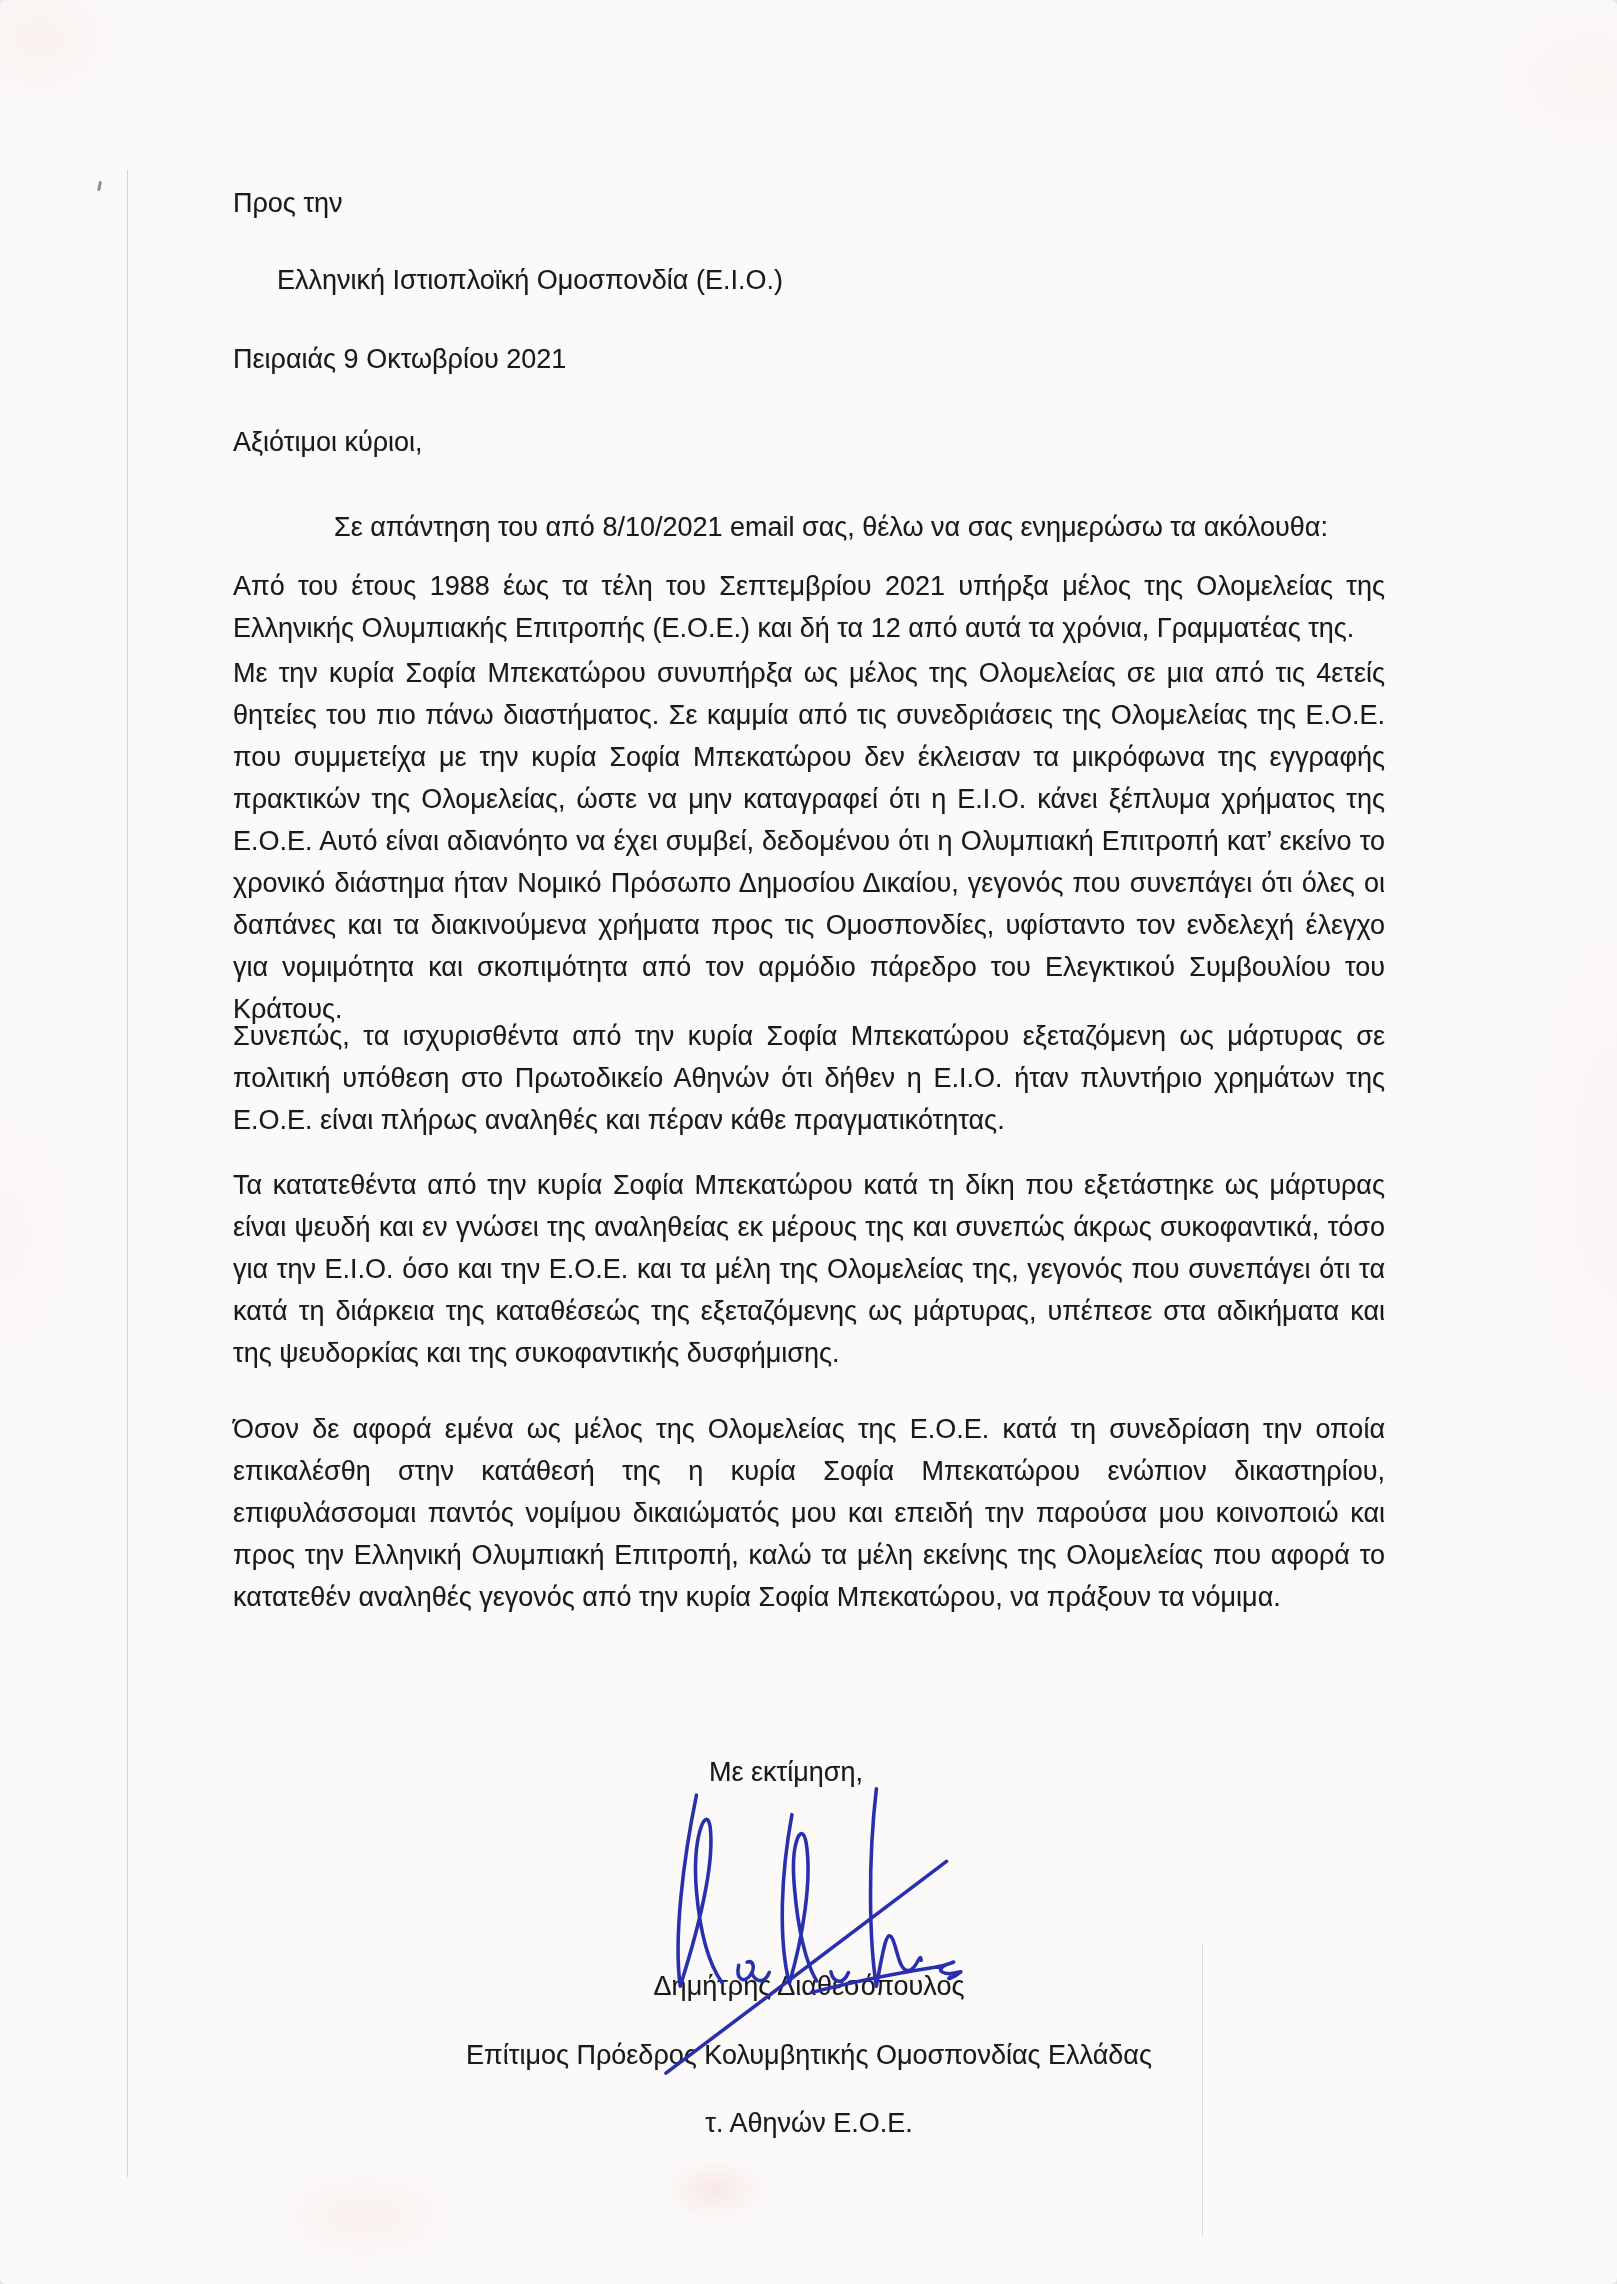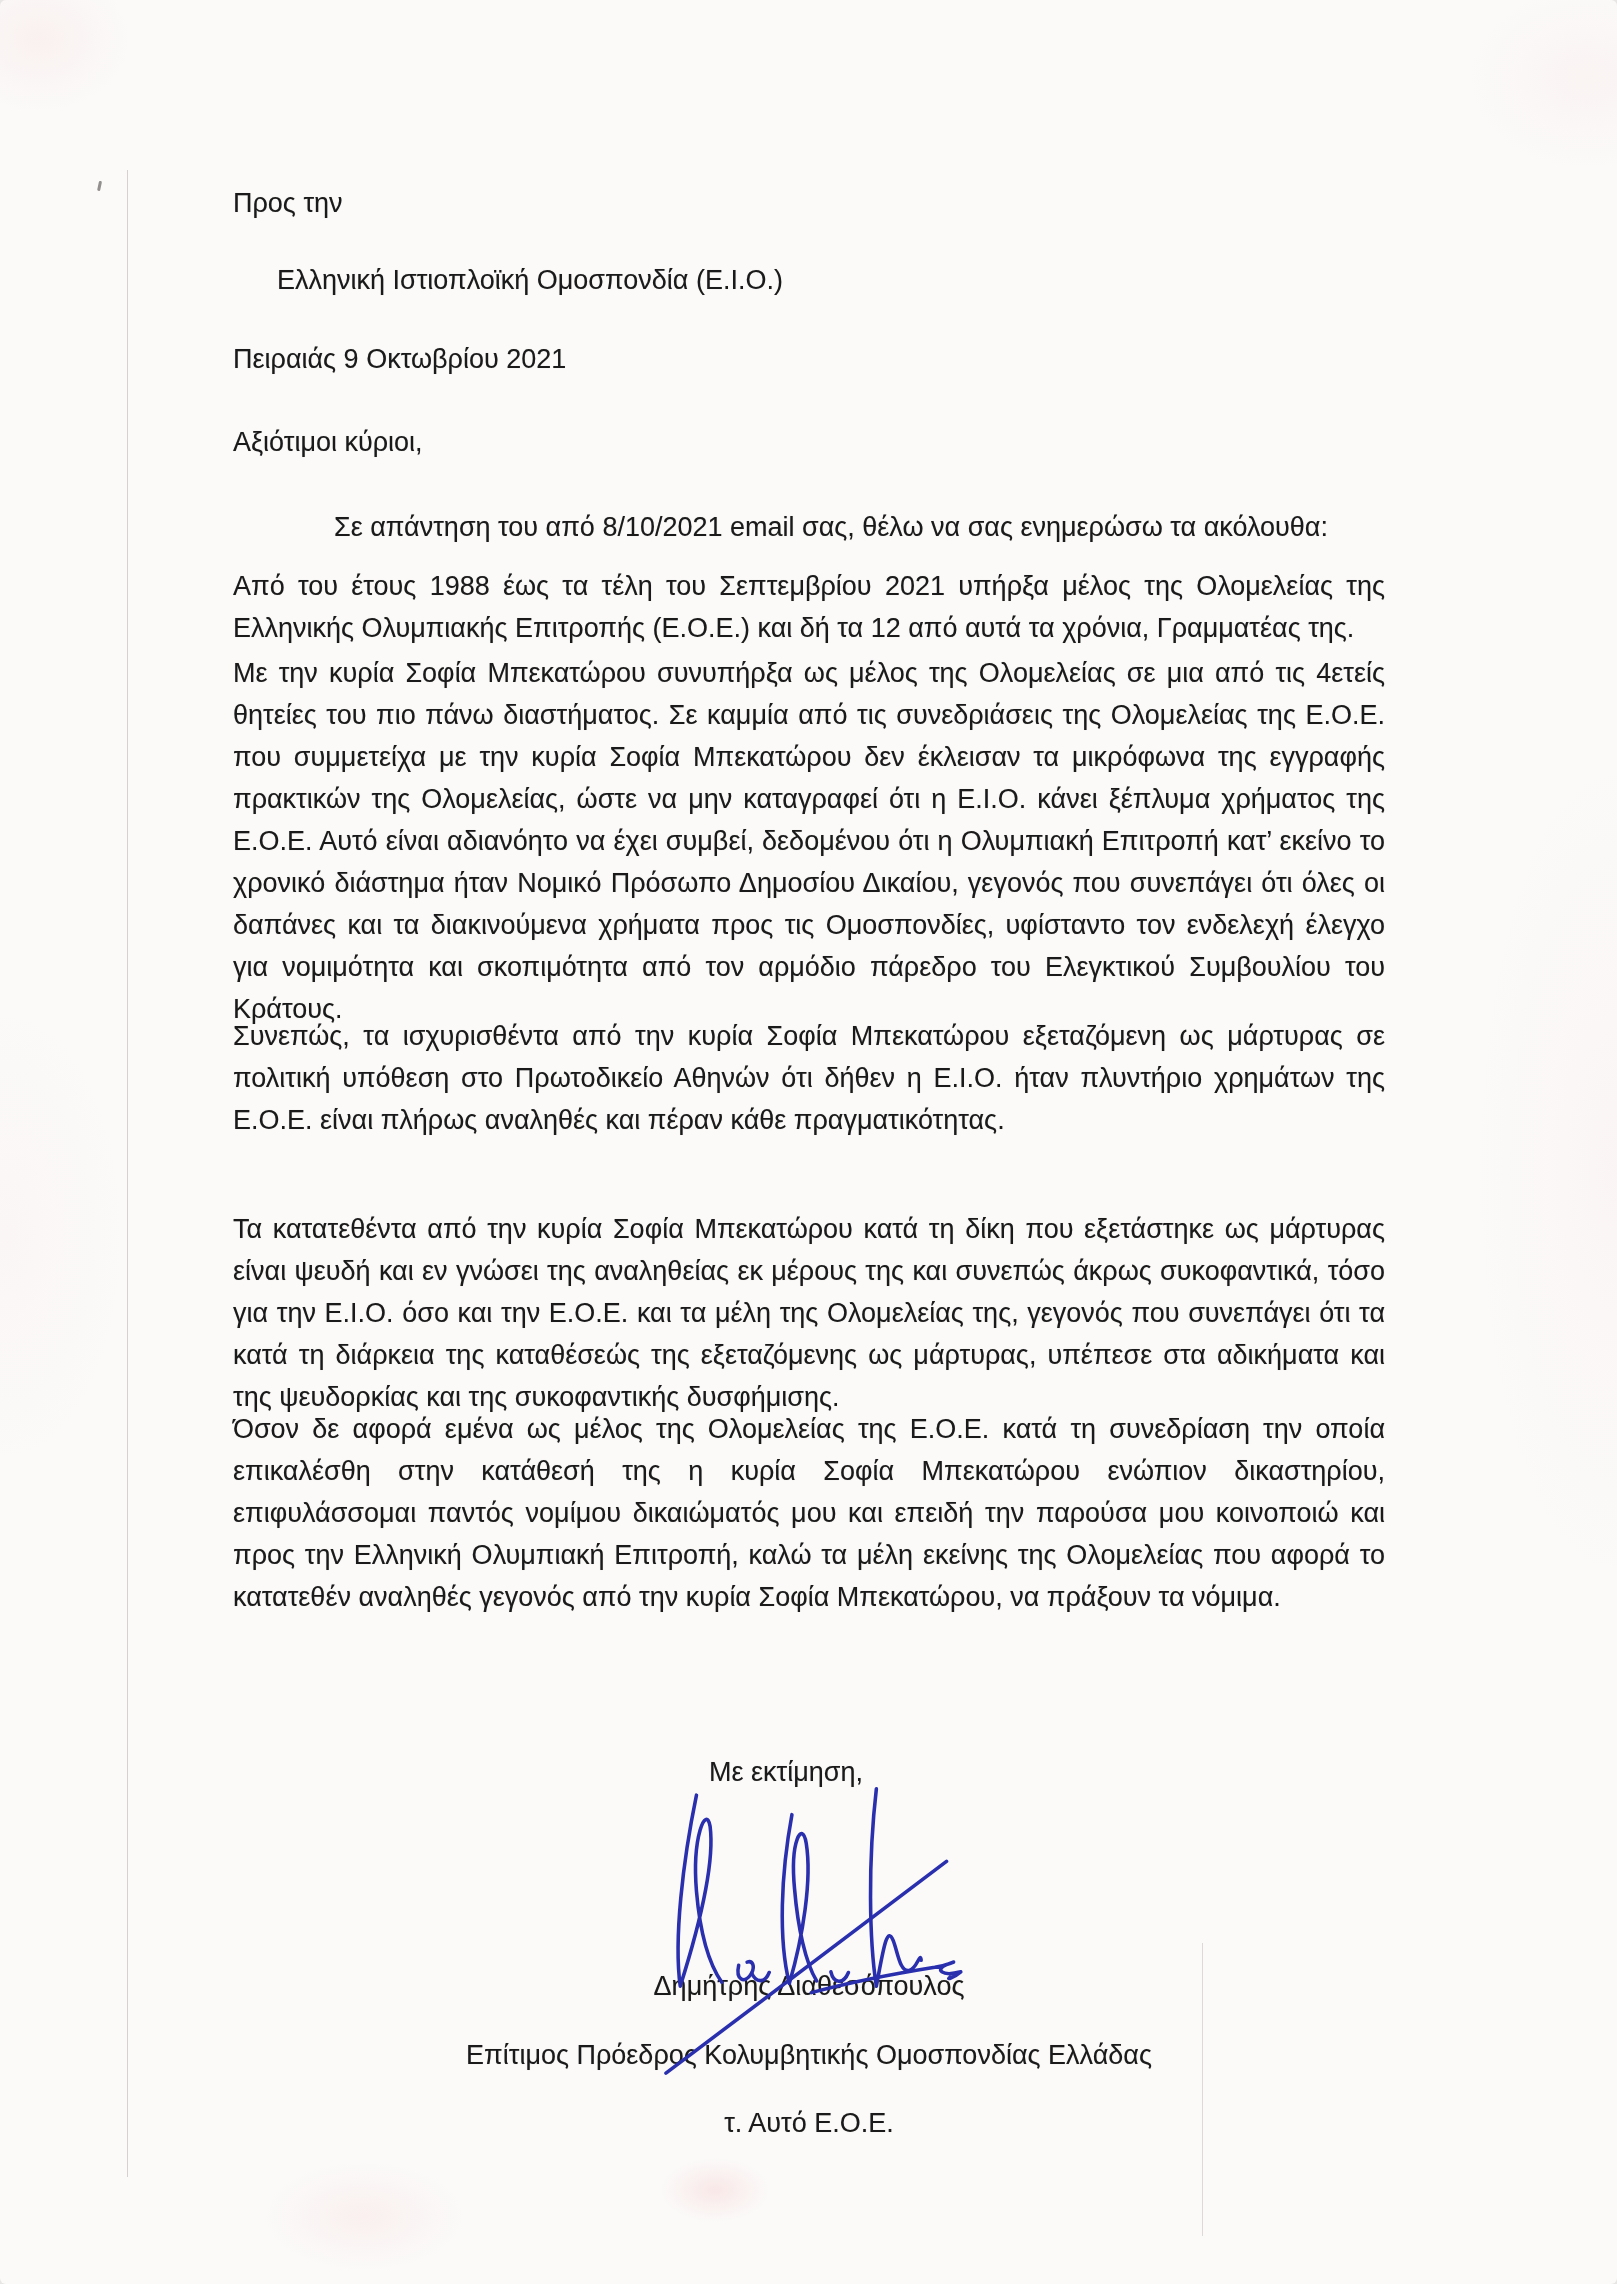--- a/index.html
+++ b/index.html
@@ -57,21 +57,21 @@
     text-shadow: 0 0 0.7px rgba(20,20,20,0.30);
   }
   .to-line1   { top: 182px; }
   .to-line2   { top: 259px; margin-left: 44px; }
   .date-line  { top: 338px; text-align: left; }
   .salutation { top: 421px; }
   .p1 { top: 494px;  text-indent: 101px; margin-top: 12px; }
   .p2 { top: 565px;  }
   .p3 { top: 652px; }
   .p4 { top: 1015px; }
-  .p5 { top: 1164px; margin-top: 44px; }
+  .p5 { top: 1164px; }
   .p6 { top: 1408px; }
   .p7 { top: 1691px; }
   .closing { top: 1751px; left: 697px; width: auto; margin-left: 12px; }
   .sig-svg { position: absolute; left: 641px; top: 1777px; width: 335px; height: 302px; z-index: 3; }
   .signer-name  { top: 1965px; text-align: center; white-space: normal; }
   .signer-title { top: 2034px; text-align: center; white-space: normal; }
   .signer-role  { top: 2102px; text-align: center; white-space: normal; }
 </style>
 </head>
 <body>
@@ -105,16 +105,16 @@
       <path d="M232,58 C215,150 211,250 228,318 C249,246 263,158 254,102 C248,66 229,98 236,172 C241,232 253,286 270,314"></path>
       <path d="M292,300 C296,318 311,320 319,301"></path>
       <path d="M362,18 C349,130 351,252 362,322 C372,270 378,226 388,252 C395,270 398,300 412,298 C425,296 429,268 431,282"></path>
       <path d="M262,332 C330,314 408,300 452,293 C478,288 492,280 470,289 C452,296 462,308 492,300 C480,310 468,313 476,308"></path>
       <path d="M38,456 L470,130"></path>
     </g>
   </svg>
 
   <div class="txt signer-name">Δημήτρης Διαθεσόπουλος</div>
   <div class="txt signer-title">Επίτιμος Πρόεδρος Κολυμβητικής Ομοσπονδίας Ελλάδας</div>
-  <div class="txt signer-role">τ. Αυτό Ε.Ο.Ε.</div>
+  <div class="txt signer-role">τ. Αθηνών Ε.Ο.Ε.</div>
 
 </div>
 
 
 </body></html>

